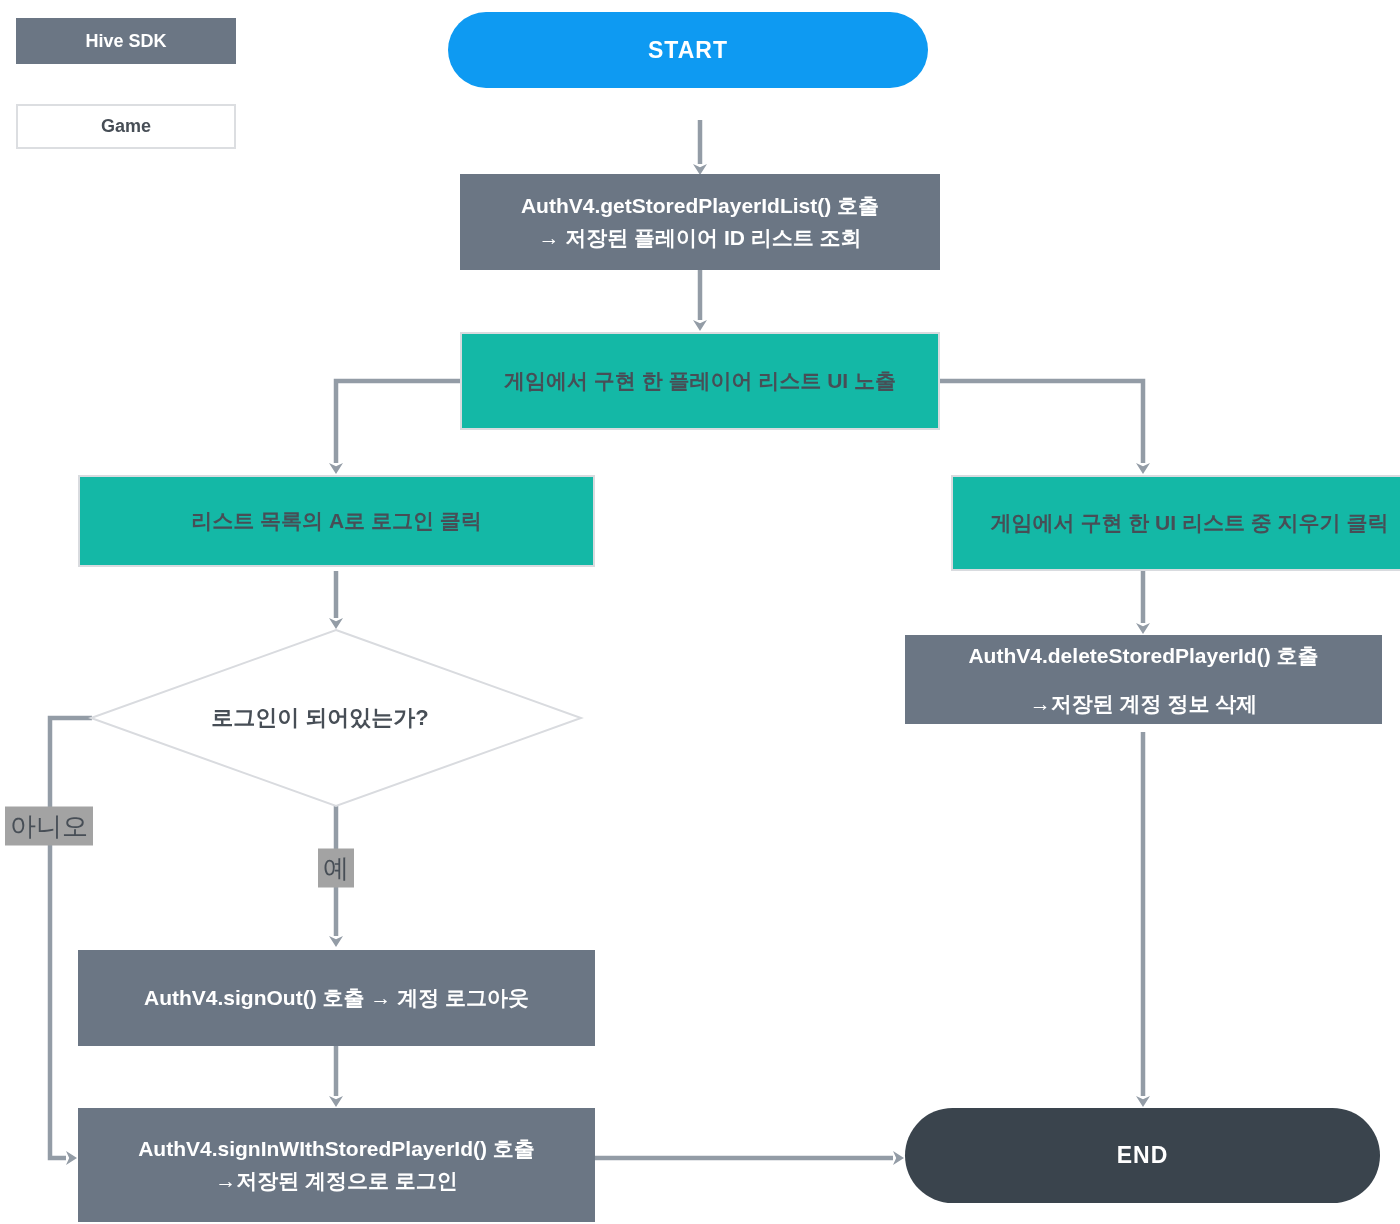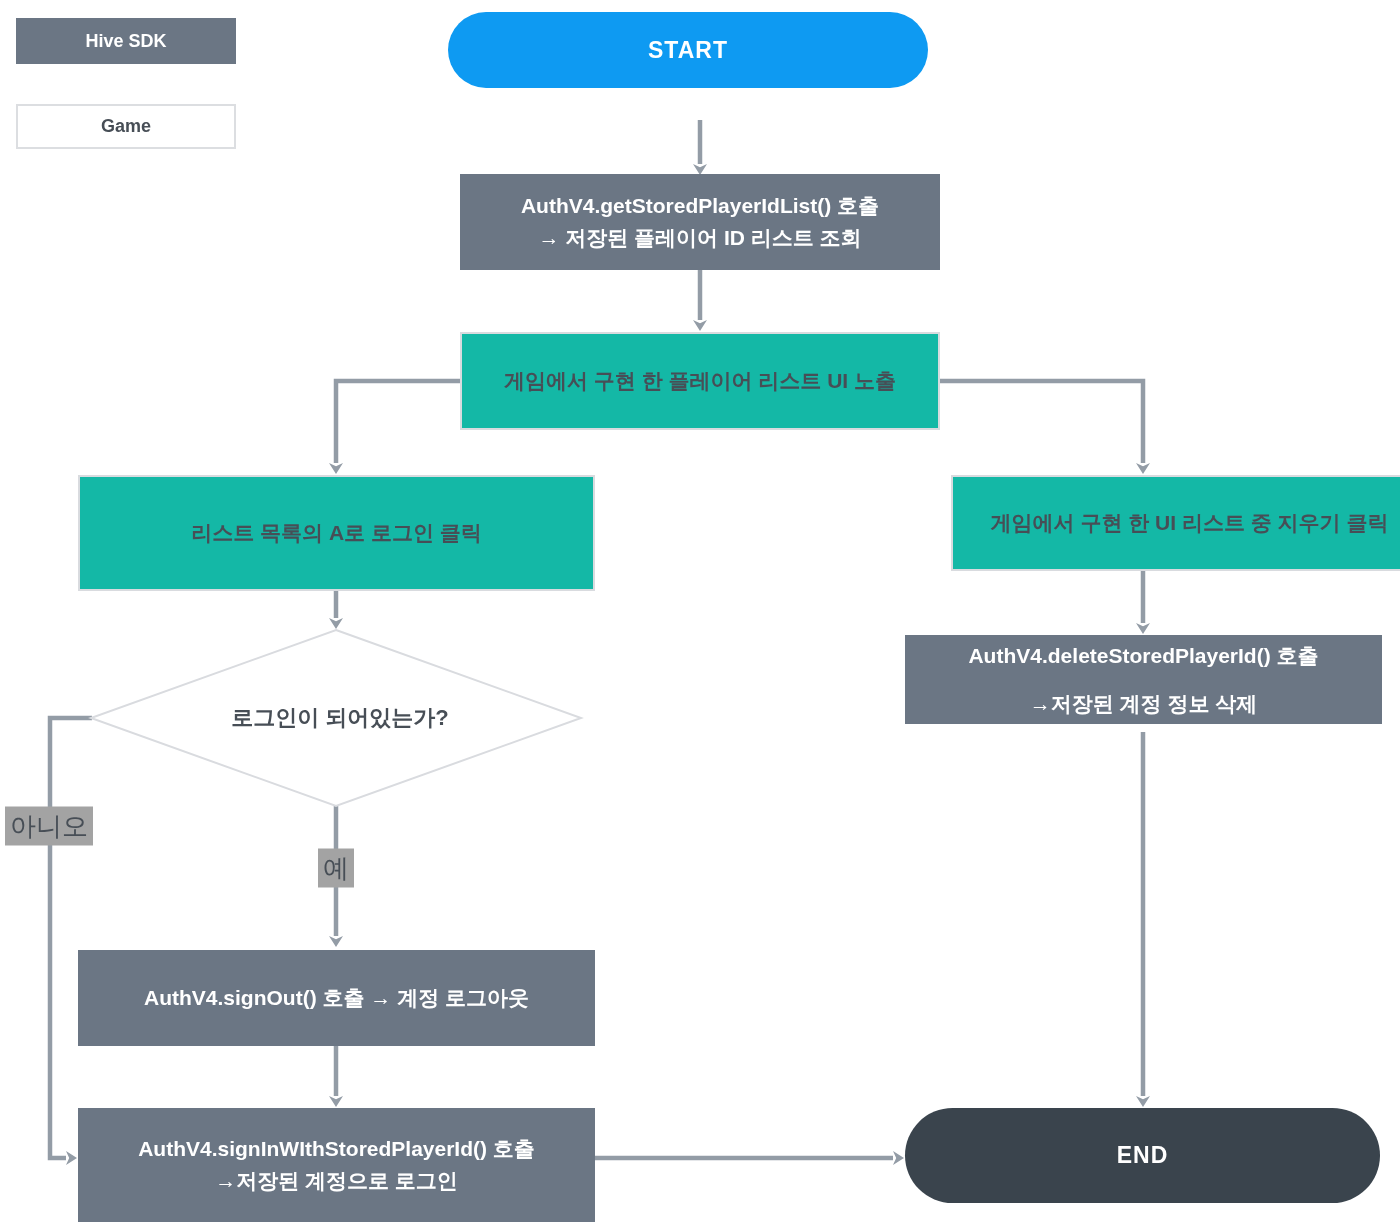--- a/index.html
+++ b/index.html
@@ -66,25 +66,25 @@
 
   <div class="node slate" style="left:460px; top:174px; width:480px; height:96px;">
     <span>AuthV4.getStoredPlayerIdList() 호출</span>
     <span>→ 저장된 플레이어 ID 리스트 조회</span>
   </div>
 
   <div class="node plain" style="left:460px; top:332px; width:480px; height:98px;">
     <span>게임에서 구현 한 플레이어 리스트 UI 노출</span>
   </div>
 
-  <div class="node plain" style="left:78px; top:475px; width:517px; height:116px;">
+  <div class="node plain" style="left:78px; top:475px; width:517px; height:92px;">
     <span>리스트 목록의 A로 로그인 클릭</span>
   </div>
 
-  <div class="node decision-text" style="left:120px; top:640px; width:440px; height:156px;">
+  <div class="node decision-text" style="left:100px; top:640px; width:440px; height:156px;">
     <span>로그인이 되어있는가?</span>
   </div>
 
   <div class="branch-label" style="left:49px; top:826px;">아니오</div>
   <div class="branch-label" style="left:336px; top:868px;">예</div>
 
   <div class="node slate" style="left:78px; top:950px; width:517px; height:96px;">
     <span>AuthV4.signOut() 호출 → 계정 로그아웃</span>
   </div>
 

